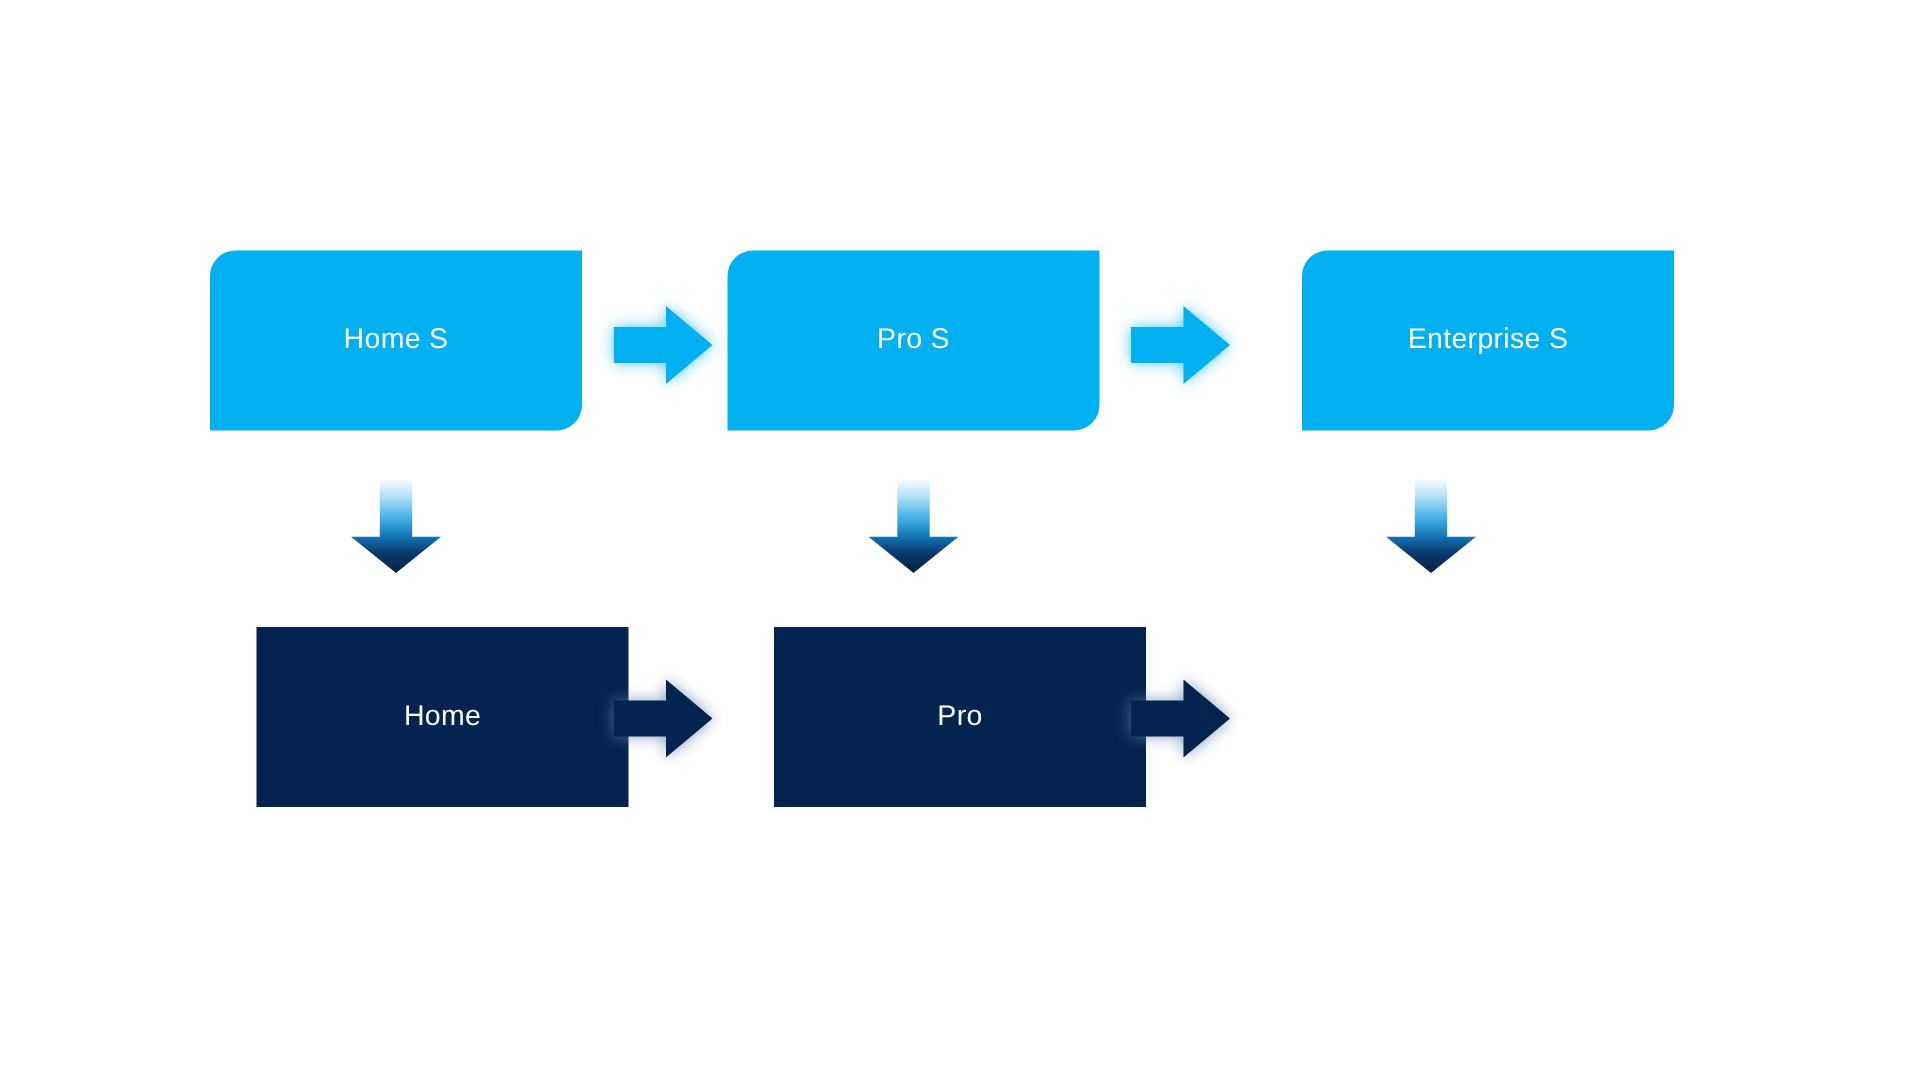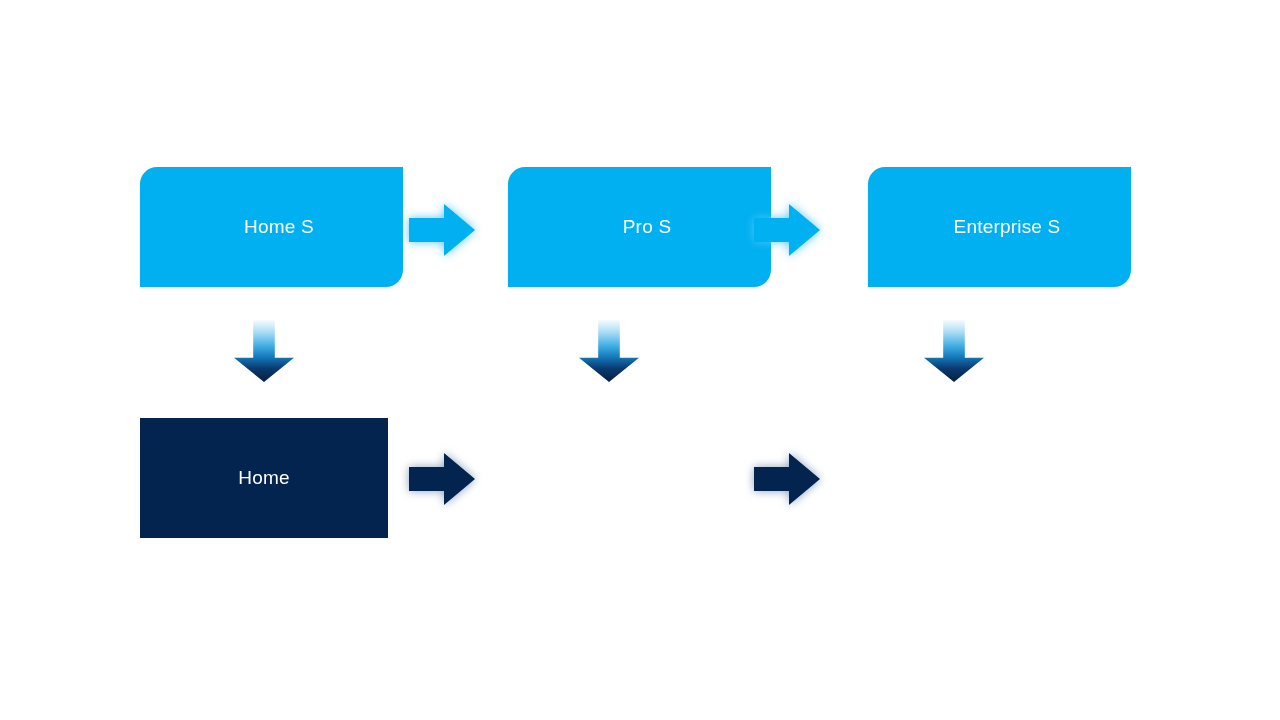--- a/index.html
+++ b/index.html
@@ -25,28 +25,28 @@
     align-items: center;
     justify-content: center;
     color: var(--text, #ffffff);
     font-size: 19px;
     letter-spacing: 0.2px;
   }
   .box.top-row {
     top: 167px;
     background: var(--cyan, #00b0f0);
     border-radius: 17px 0 17px 0;
-    padding-left: 15px;
   }
   .box.bottom-row {
     top: 418px;
     background: var(--navy, #042450);
+    margin-left: 31px;
   }
   .col-1 { left: 140px; }
-  .col-2 { left: 508px; }
+  .col-2 { left: 485px; }
   .col-3 { left: 868px; }
 
   
   .harrow {
     position: absolute;
     width: 66px;
     height: 52px;
   }
   .harrow .shape {
     width: 100%;
@@ -108,20 +108,23 @@
   <div class="varrow" style="left:579px">
       <div class="shape"></div>
     </div>
   <div class="varrow" style="left:924px">
       <div class="shape"></div>
     </div>
 
   <div class="box bottom-row col-1">
     <span>Home</span>
   </div>
+  <div class="box bottom-row col-2">
+    <span>Pro</span>
+  </div>
 
   <div class="harrow navy gap-1">
       <div class="shape"></div>
     </div>
   <div class="harrow navy gap-2">
       <div class="shape"></div>
     </div>
 
 </div>
 

